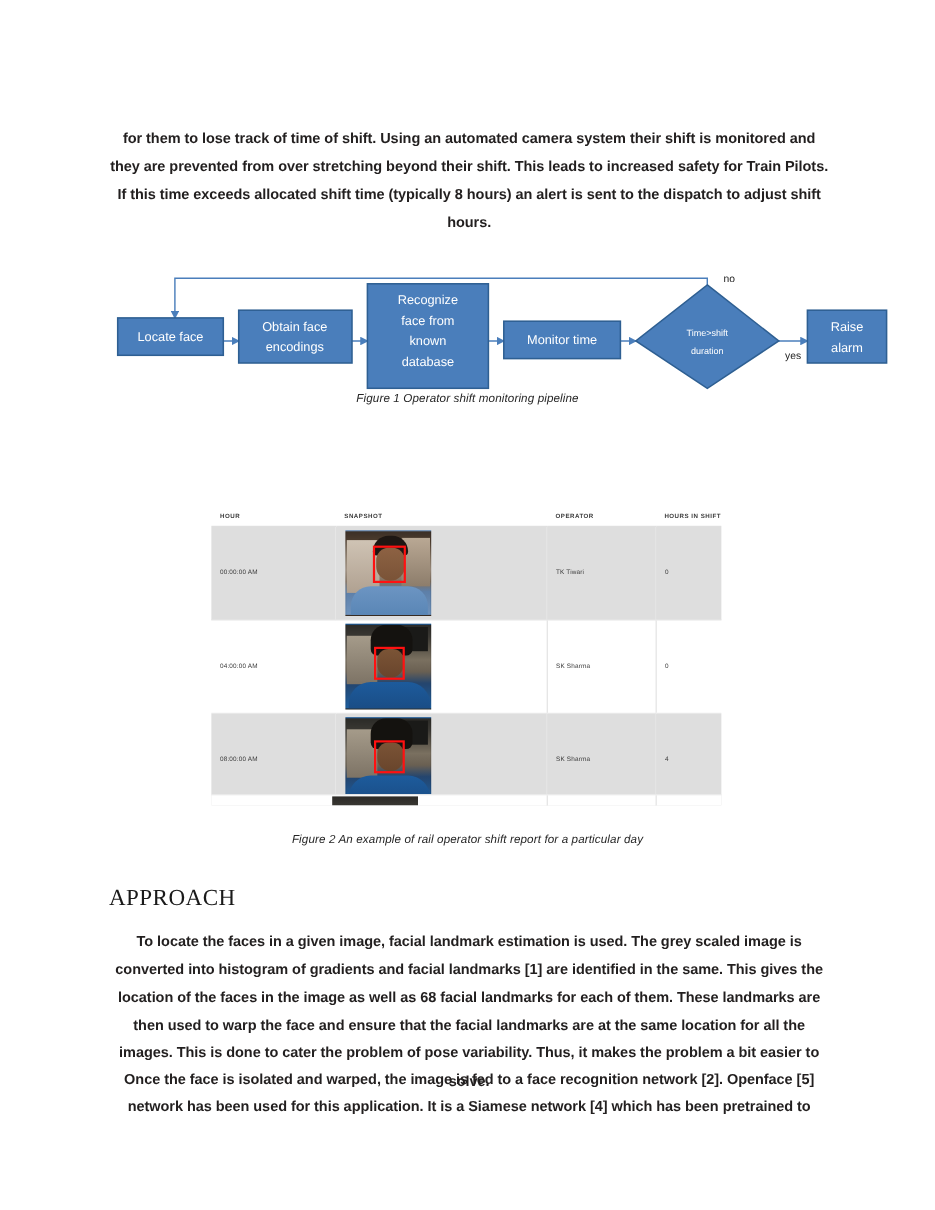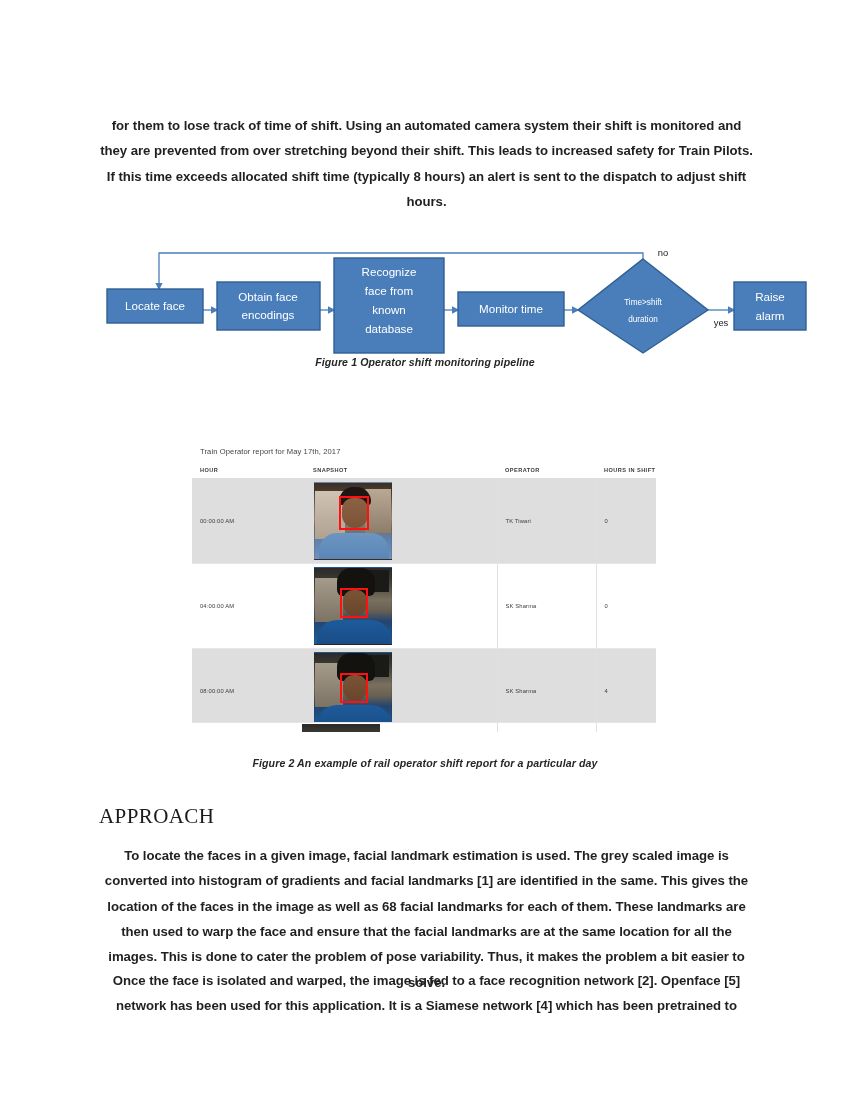--- a/index.html
+++ b/index.html
@@ -44,21 +44,21 @@
     margin: 0;
   }
 
   .figcaption {
     position: absolute;
     width: 850px;
     left: 0;
     text-align: center;
     font-size: 10.6px;
     font-style: italic;
-    font-weight: bold;
+    font-weight: normal;
     color: #262626;
     letter-spacing: 0.1px;
   }
   #caption-fig1 { top: 356px; }
   #caption-fig2 { top: 757px; }
 
   
   .flow {
     position: absolute;
     left: 100px;
@@ -294,21 +294,20 @@
 
       <text class="edge-label" x="563" y="16">no</text>
       <text class="edge-label" x="621" y="86">yes</text>
     </svg>
   </div>
 
   <div class="figcaption" id="caption-fig1">Figure 1 Operator shift monitoring pipeline</div>
 
   <div class="report">
 
-    <div class="report-title">Train Operator report for May 17th, 2017</div>
 
     <table class="report-table">
       <colgroup>
         <col style="width:113px">
         <col style="width:192px">
         <col style="width:99px">
         <col style="width:60px">
       </colgroup>
       <thead>
         <tr>

